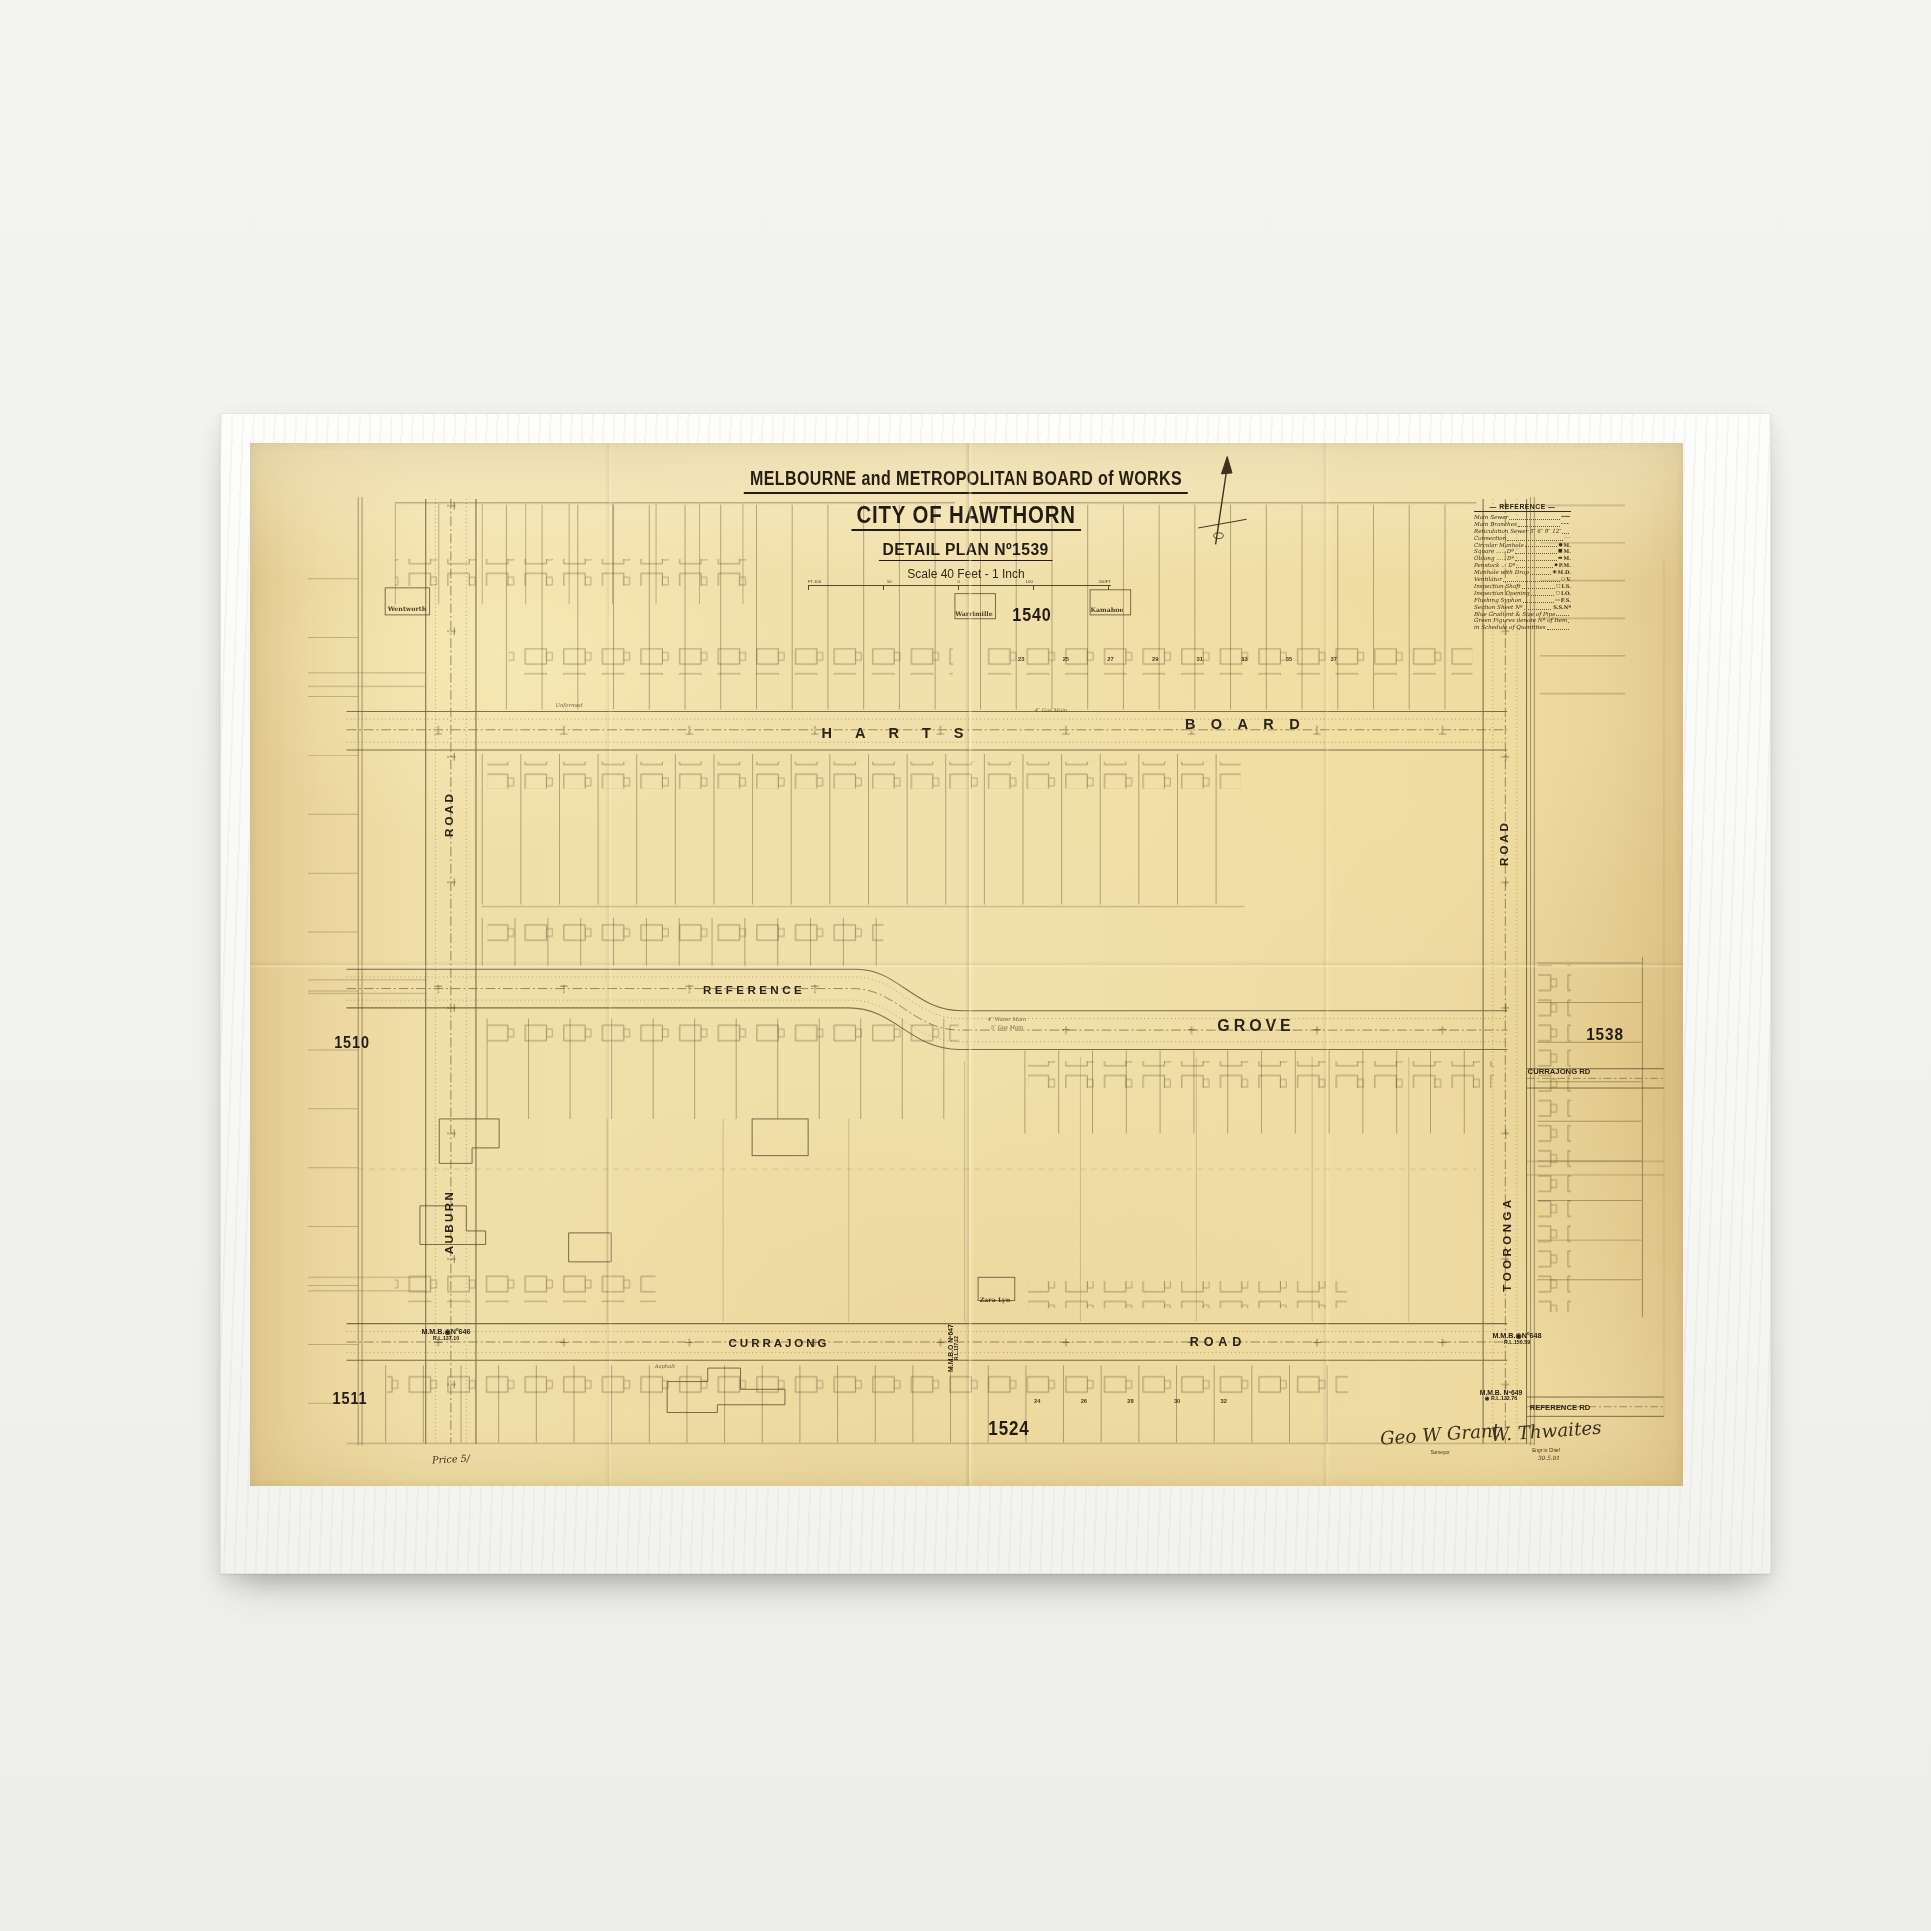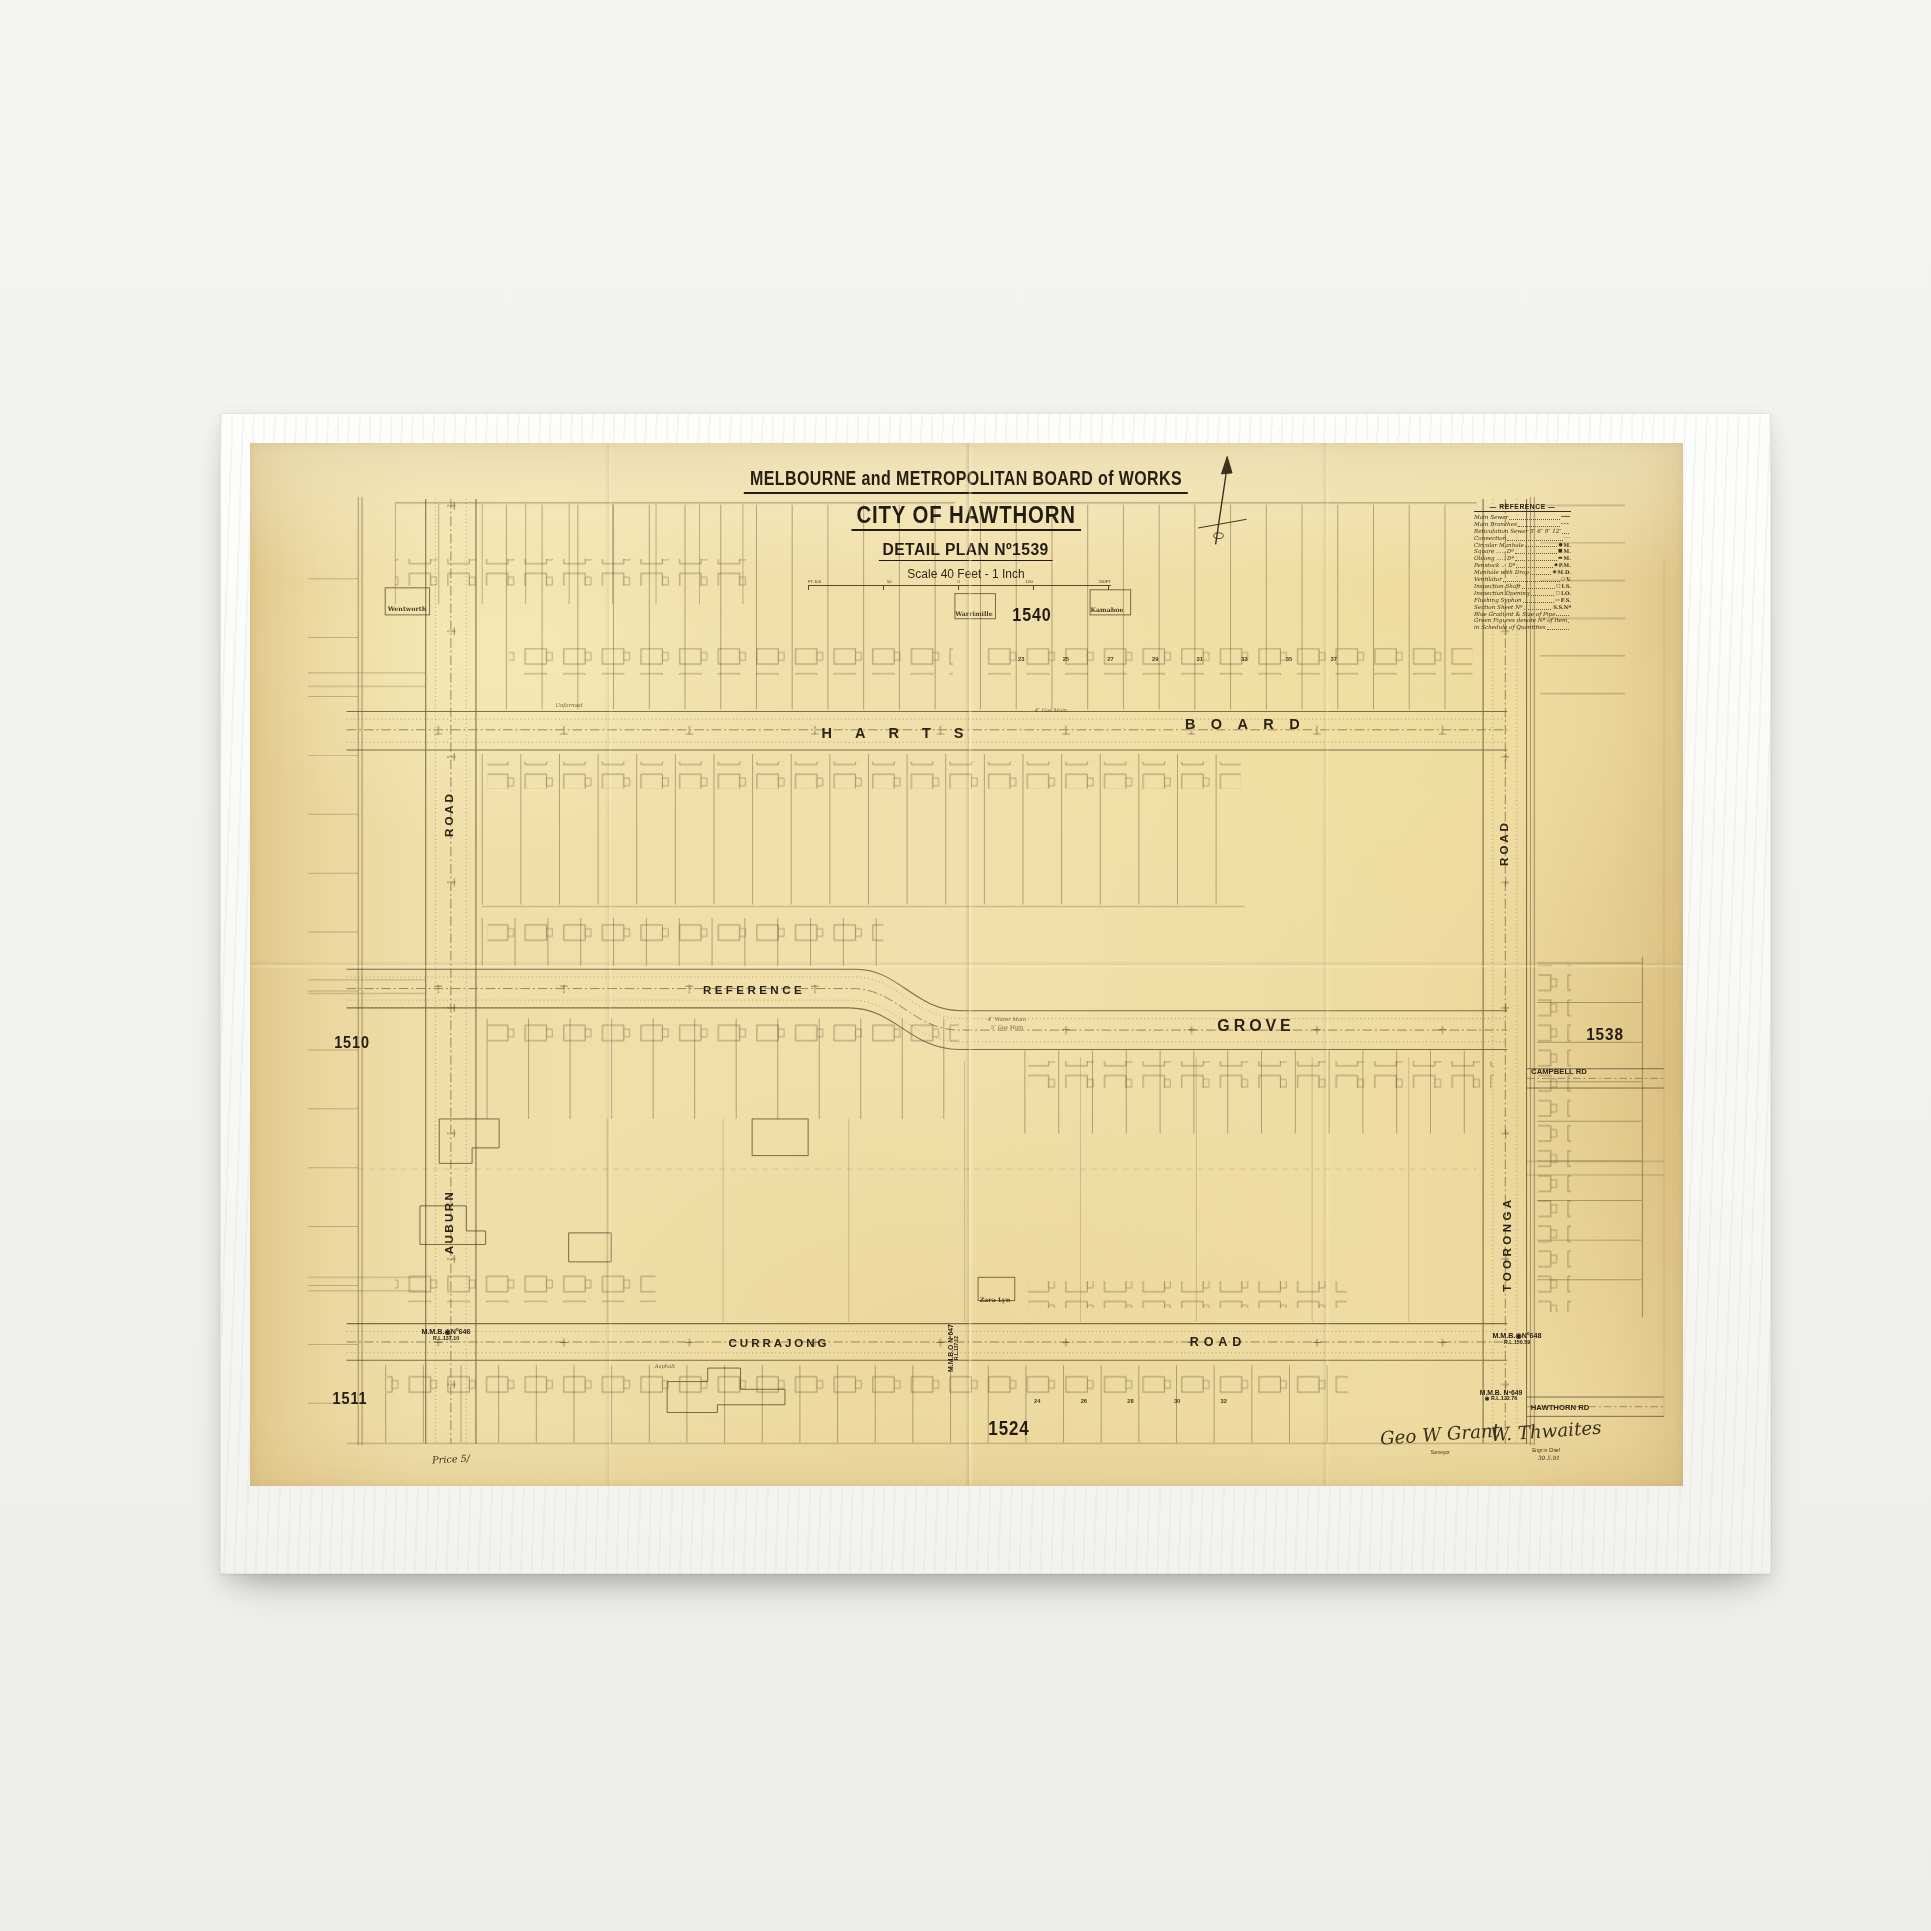--- a/index.html
+++ b/index.html
@@ -369,22 +369,22 @@
       <div class="lab ctr street" id="lbl-harts">HARTS</div>
       <div class="lab ctr street" id="lbl-parade">BOARD</div>
       <div class="lab ctr street" id="lbl-invermay">REFERENCE</div>
       <div class="lab ctr street" id="lbl-grove">GROVE</div>
       <div class="lab ctr street" id="lbl-currajong">CURRAJONG</div>
       <div class="lab ctr street" id="lbl-curroad">ROAD</div>
       <div class="lab street vert" id="lbl-auroad">ROAD</div>
       <div class="lab street vert" id="lbl-auburn">AUBURN</div>
       <div class="lab street vert" id="lbl-tooroad">ROAD</div>
       <div class="lab street vert" id="lbl-tooronga">TOORONGA</div>
-      <div class="lab ctr" id="lbl-campbell">CAMPBELL RD</div>
-      <div class="lab ctr" id="lbl-pleasant">HAWTHORN RD</div>
+      <div class="lab ctr" id="lbl-campbell">CURRAJONG RD</div>
+      <div class="lab ctr" id="lbl-pleasant">REFERENCE RD</div>
 
       <div class="lab ctr house" id="h1">Wentworth</div>
       <div class="lab ctr house" id="h2">Warrimille</div>
       <div class="lab ctr house" id="h3">Kamahoe</div>
       <div class="lab ctr house" id="h4">Zara Lyn</div>
       <div class="lab ctr micro" id="m1">Unformed</div>
       <div class="lab ctr micro" id="m2">Asphalt</div>
       <div class="lab ctr micro" id="m3">4″ Gas Main</div>
       <div class="lab ctr micro" id="m4">4″ Water Main</div>
       <div class="lab ctr micro" id="m5">5″ Gas Main</div>

